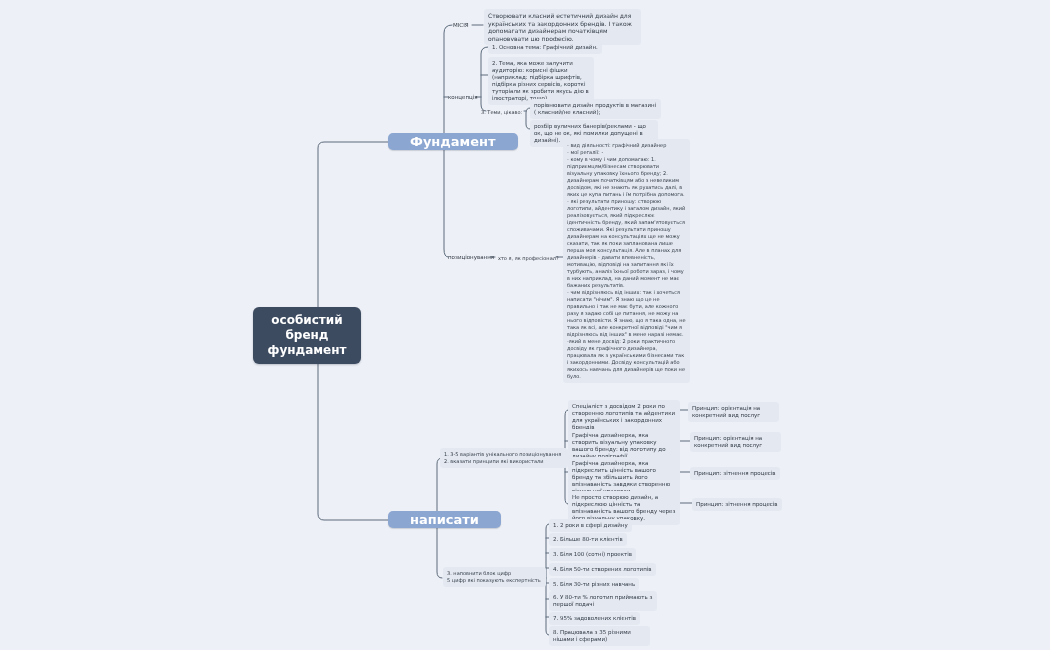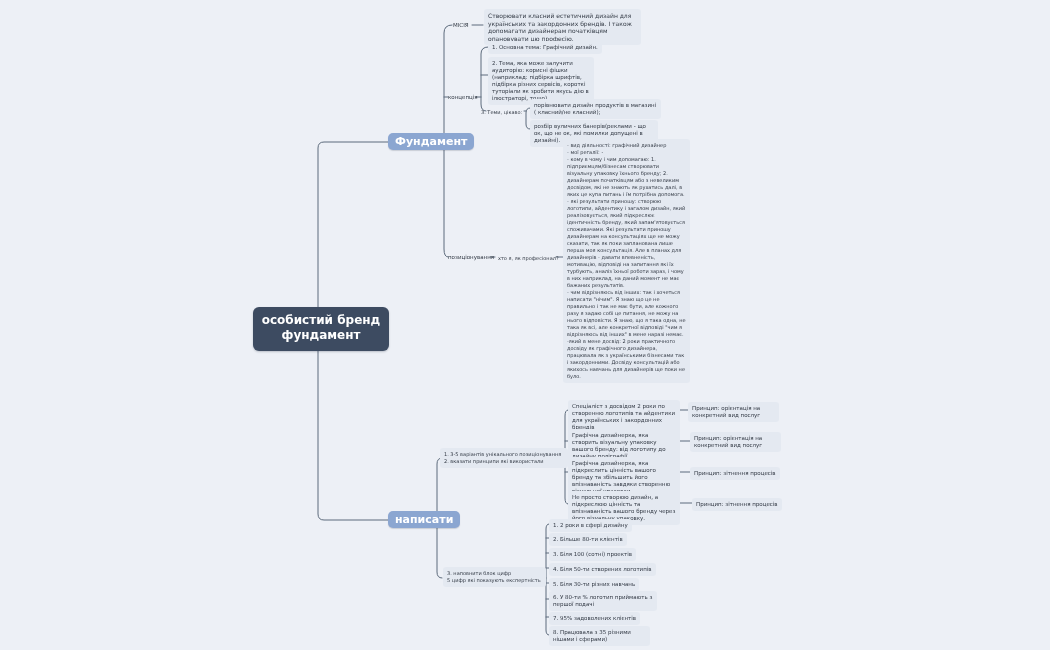--- a/index.html
+++ b/index.html
@@ -7,30 +7,30 @@
   body {
     background:#edf0f6;
     font-family:"DejaVu Sans", sans-serif;
     color:#333a45;
     position:relative;
   }
   #canvas { position:absolute; inset:0; width:1050px; height:650px; }
   svg.wires { position:absolute; left:0; top:0; pointer-events:none; }
   .node { position:absolute; }
   .root {
-    left:253px; top:307px; width:136px; min-height:44px;
+    left:253px; top:307px; width:108px; min-height:44px;
     background:#3d4b61; color:#ffffff;
     border-radius:6px; padding:6px 3px;
     font-size:12px; font-weight:bold; text-align:center; line-height:15px;
     box-shadow:0 1px 2px rgba(40,50,70,.25);
   }
   .pill {
     background:#8ba6d1; color:#ffffff;
-    border-radius:5px; padding:4px 7px;
-    font-size:11px; font-weight:bold; line-height:9px;
+    border-radius:5px; padding:4px 22px;
+    font-size:13px; font-weight:bold; line-height:9px;
     box-shadow:0 1px 1px rgba(40,50,70,.18);
   }
   .leaf {
     background:#e4e9f1; color:#333a45;
     border-radius:3px; padding:3px 4px;
     font-size:5.5px; line-height:7px;
     white-space:pre-line;
   }
   .leaf.nowrap { white-space:nowrap; }
   .plain {

